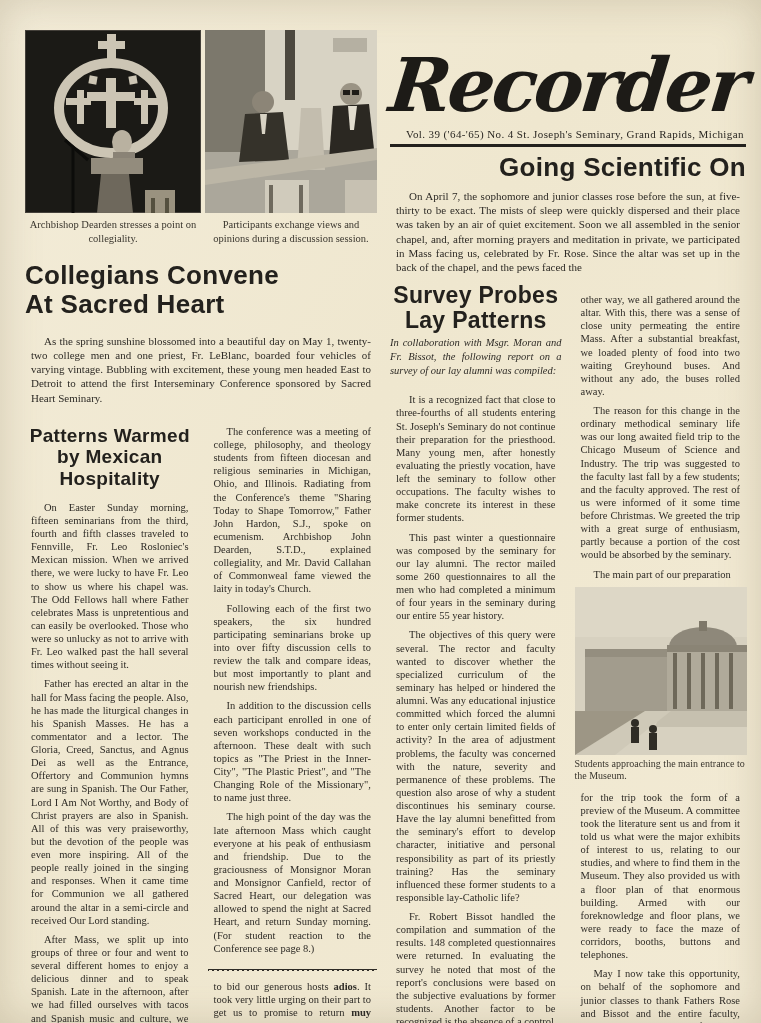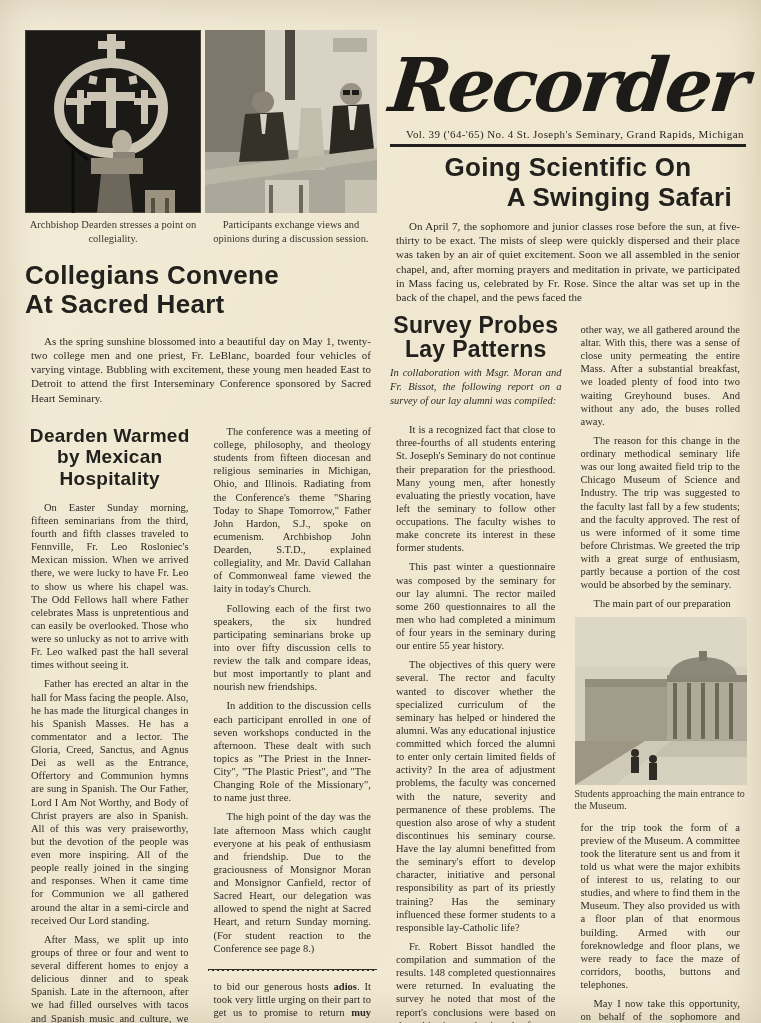--- a/index.html
+++ b/index.html
@@ -23,21 +23,21 @@
     font-size:10.5px;line-height:1.3;text-align:center;color:#3a362e;
     font-family:"Liberation Serif",serif;
   }
   .caption.c1{width:176px;}
   .caption.c2{flex:1;font-family:Liberation Serif, serif;}
 
   
   .head-sans{font-family:"Liberation Sans",sans-serif;font-weight:bold;color:#23211d;letter-spacing:.3px;}
   .collegians-head{margin-top:16px;font-size:26px;line-height:1.12;}
   .safari-head{margin-top:6px;font-size:26px;line-height:1.15;}
-  .safari-head .l1{text-align:center;}
+  .safari-head .l1{text-align:right;}
   .safari-head .l2{text-align:right;padding-right:14px;}
   .survey-head{text-align:center;font-size:23px;line-height:1.08;margin:2px 0 4px 0;}
   .mexican-head{text-align:center;font-size:19px;line-height:1.12;margin:6px 0 12px 0;}
 
   
   .bt{font-size:10.5px;line-height:1.25;text-align:justify;color:#2e2b26;}
   .bt p{margin:6px;text-indent:13px;}
   .bt p.no-indent{text-indent:0;}
   .intro{font-size:11px;line-height:1.3;margin-top:14px;}
   .two-col{display:flex;gap:13px;margin-top:14px;}
@@ -139,21 +139,21 @@
       <div>At Sacred Heart</div>
     </div>
 
     <div class="bt intro">
       <p>As the spring sunshine blossomed into a beautiful day on May 1, twenty-two college men and one priest, Fr. LeBlanc, boarded four vehicles of varying vintage. Bubbling with excitement, these young men headed East to Detroit to attend the first Interseminary Conference sponsored by Sacred Heart Seminary.</p>
     </div>
 
     <div class="two-col">
 
       <div class="col">
-        <div class="head-sans mexican-head">Dearden Warmed by Mexican Hospitality</div>
+        <div class="head-sans mexican-head">Patterns Warmed by Mexican Hospitality</div>
         <div class="bt">
           <p>On Easter Sunday morning, fifteen seminarians from the third, fourth and fifth classes traveled to Fennville, Fr. Leo Rosloniec's Mexican mission. When we arrived there, we were lucky to have Fr. Leo to show us where his chapel was. The Odd Fellows hall where Father celebrates Mass is unpretentious and can easily be overlooked. Those who were so unlucky as not to arrive with Fr. Leo walked past the hall several times without seeing it.</p>
           <p>Father has erected an altar in the hall for Mass facing the people. Also, he has made the liturgical changes in his Spanish Masses. He has a commentator and a lector. The Gloria, Creed, Sanctus, and Agnus Dei as well as the Entrance, Offertory and Communion hymns are sung in Spanish. The Our Father, Lord I Am Not Worthy, and Body of Christ prayers are also in Spanish. All of this was very praiseworthy, but the devotion of the people was even more inspiring. All of the people really joined in the singing and responses. When it came time for Communion we all gathered around the altar in a semi-circle and received Our Lord standing.</p>
           <p>After Mass, we split up into groups of three or four and went to several different homes to enjoy a delicious dinner and to speak Spanish. Late in the afternoon, after we had filled ourselves with tacos and Spanish music and culture, we had</p>
         </div>
       </div>
 
       <div class="col">
         <div class="bt">
           <p>The conference was a meeting of college, philosophy, and theology students from fifteen diocesan and religious seminaries in Michigan, Ohio, and Illinois. Radiating from the Conference's theme "Sharing Today to Shape Tomorrow," Father John Hardon, S.J., spoke on ecumenism. Archbishop John Dearden, S.T.D., explained collegiality, and Mr. David Callahan of Commonweal fame viewed the laity in today's Church.</p>
@@ -170,21 +170,20 @@
   </div>
 
   <div class="right-half">
 
     <div class="masthead-title">Recorder</div>
     <div class="issue-line">Vol. 39 ('64-'65) No. 4  St. Joseph's Seminary,  Grand Rapids,  Michigan</div>
     <div class="masthead-rule"></div>
 
     <div class="head-sans safari-head">
       <div class="l1">Going Scientific On</div>
-      <div class="l2">A Swinging Safari</div>
     </div>
 
     <div class="bt intro" style="margin-top:6px;">
       <p>On April 7, the sophomore and junior classes rose before the sun, at five-thirty to be exact. The mists of sleep were quickly dispersed and their place was taken by an air of quiet excitement. Soon we all assembled in the senior chapel, and, after morning prayers and meditation in private, we participated in Mass facing us, celebrated by Fr. Rose. Since the altar was set up in the back of the chapel, and the pews faced the</p>
     </div>
 
     <div class="two-col" style="margin-top:6px;align-items:flex-end;">
 
       <div class="col">
         <div class="head-sans survey-head">

